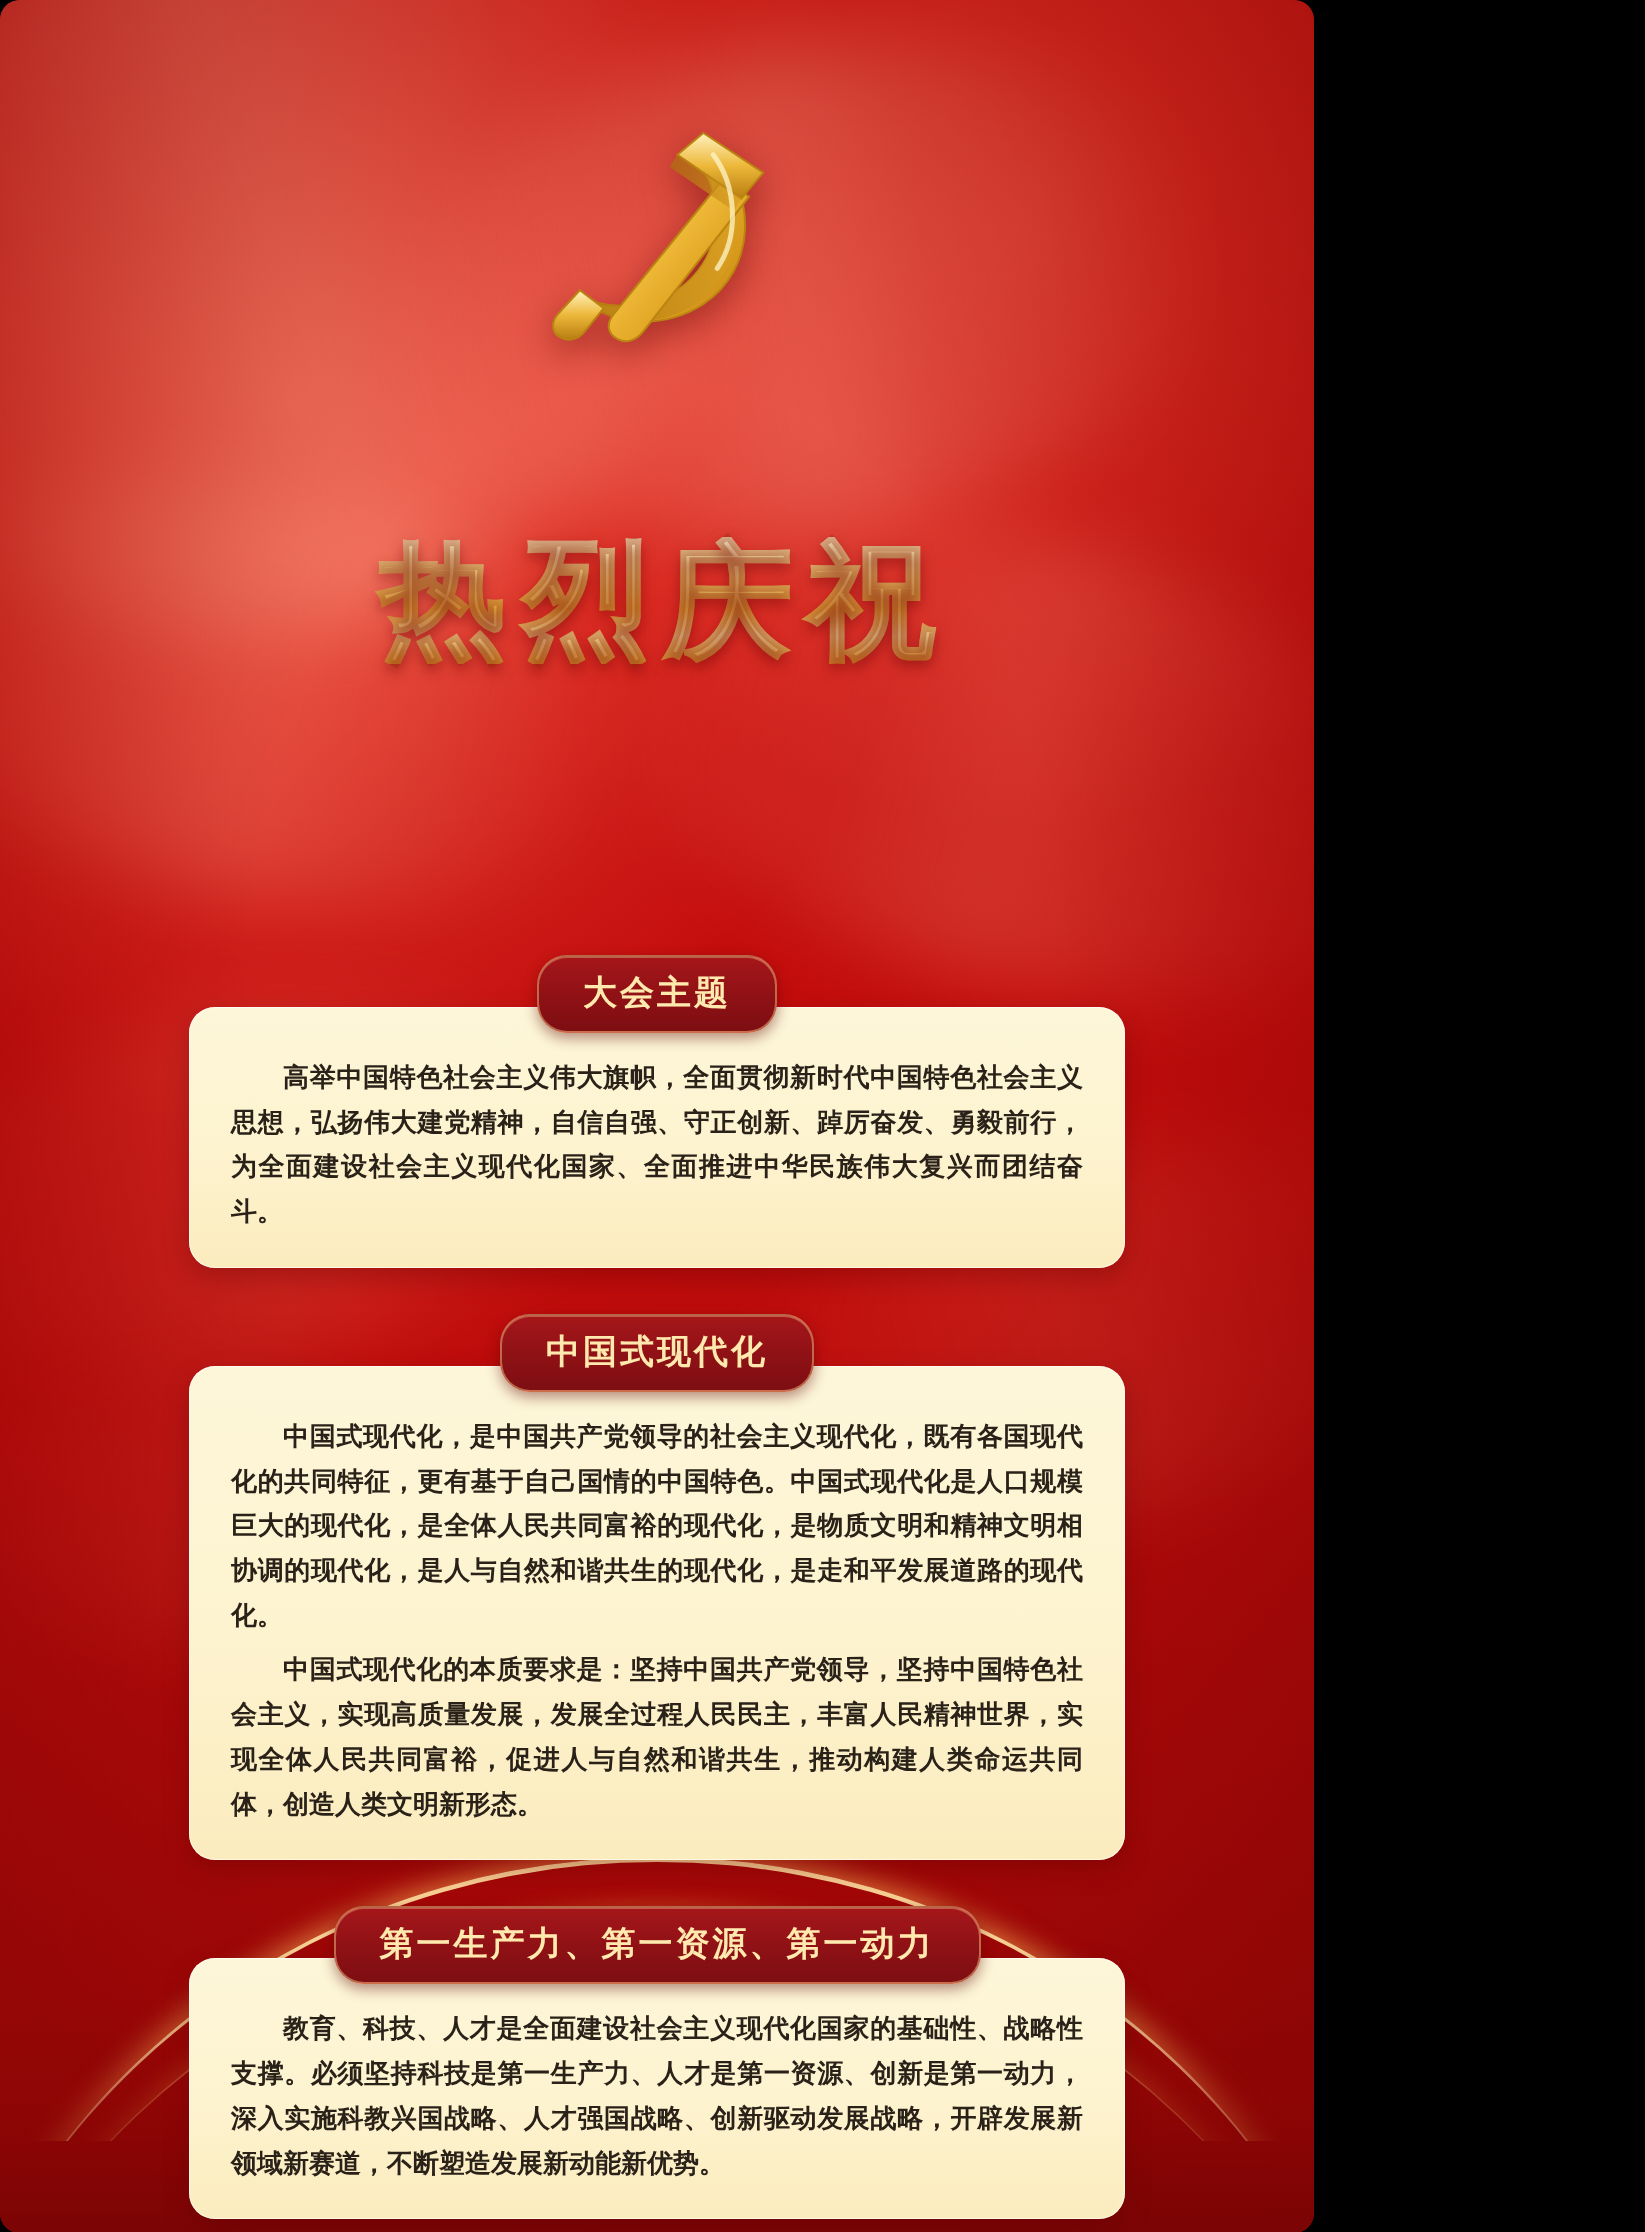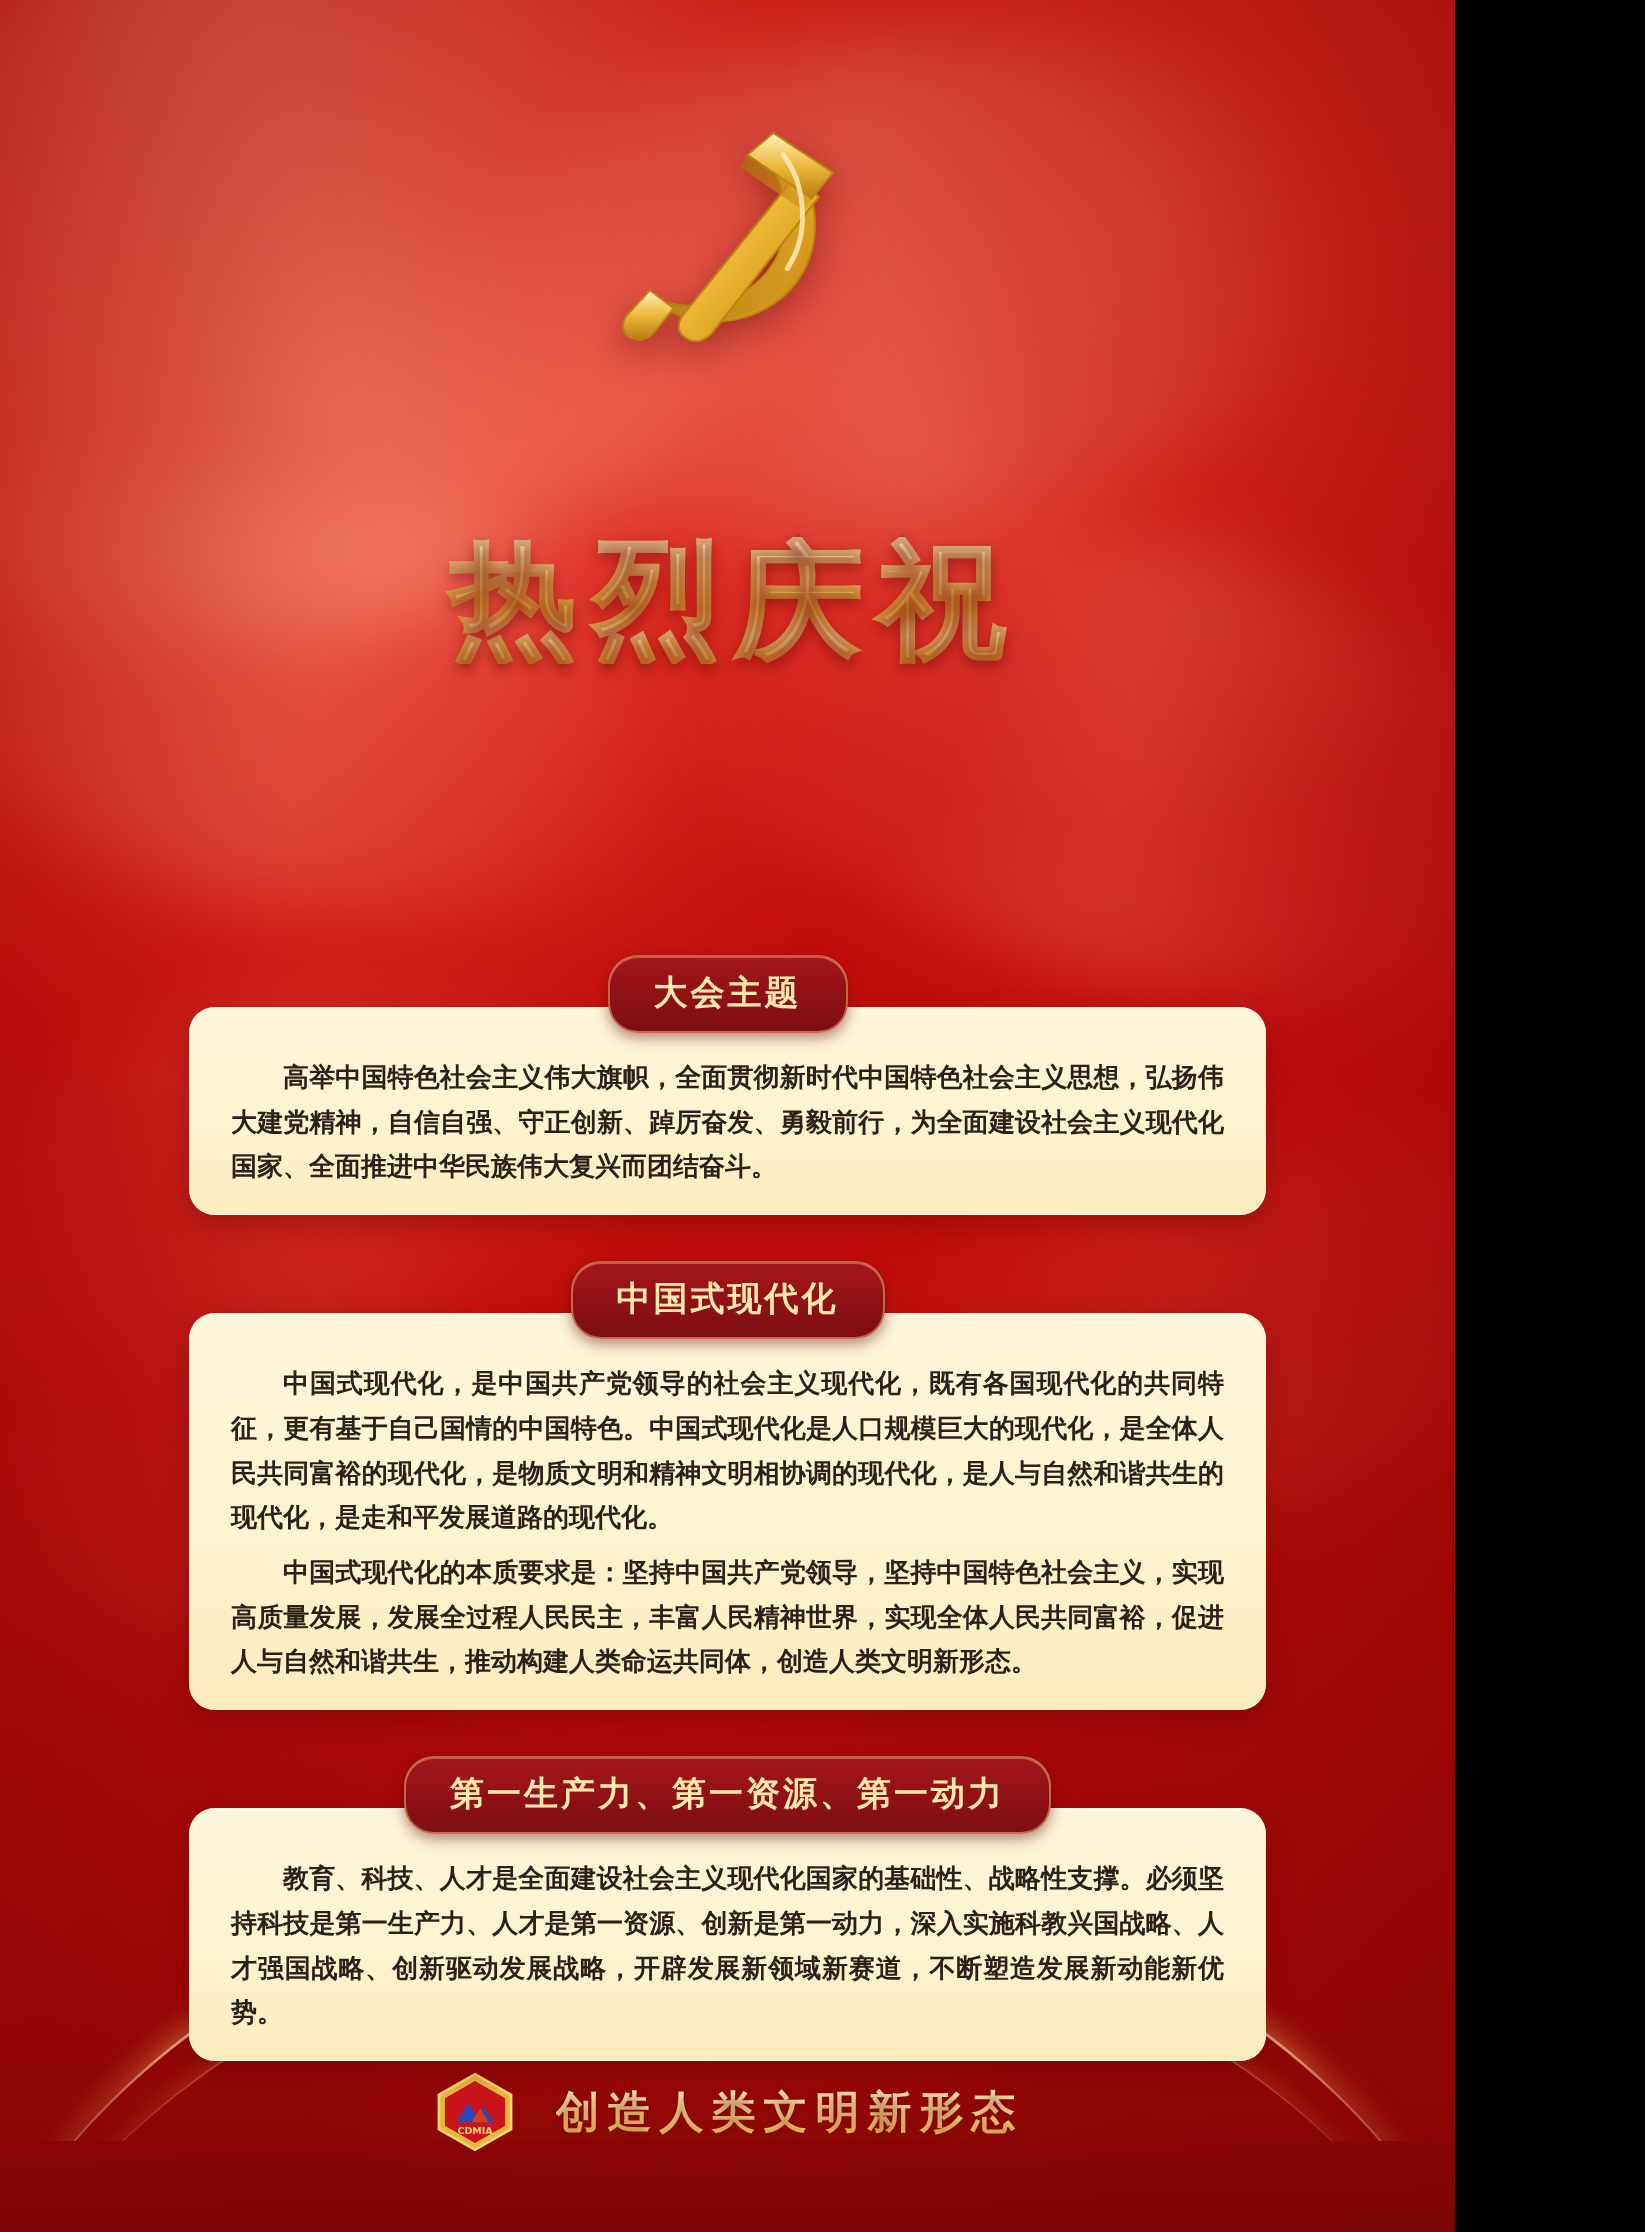--- a/index.html
+++ b/index.html
@@ -6,28 +6,29 @@
     margin: 0;
     padding: 0;
     background: #000;
   }
   body {
     font-family: "Liberation Sans", "DejaVu Sans", sans-serif;
   }
 
   .poster {
     position: relative;
-    width: 1455px;
+    width: 1314px;
     height: 2233px;
     overflow: hidden;
     background:
       radial-gradient(ellipse 90% 60% at 22% 18%, rgba(255,120,90,0.55) 0%, rgba(255,60,40,0.0) 55%),
       radial-gradient(ellipse 70% 45% at 78% 10%, rgba(255,110,80,0.40) 0%, rgba(220,20,20,0.0) 60%),
       radial-gradient(ellipse 120% 70% at 50% 95%, rgba(180,8,8,0.9) 0%, rgba(200,12,12,0.0) 60%),
       linear-gradient(160deg, #e01b16 0%, #d5120f 18%, #c60d0d 38%, #c00c0c 55%, #b50a0a 75%, #a30808 100%);
+    border-radius: 20px;
   }
 
   
   .silk {
     position: absolute;
     inset: 0;
     pointer-events: none;
   }
   .silk .band {
     position: absolute;
@@ -151,21 +152,21 @@
     font-weight: bold;
     font-size: 34px;
     letter-spacing: 3px;
     white-space: nowrap;
   }
 
   .card {
     position: relative;
     z-index: 1;
     border-radius: 26px;
-    padding: 48px 42px 26px 42px;
+    padding: 48px 42px 34px 42px;
     background: linear-gradient(180deg, #fdf6d9 0%, #fdf3cf 55%, #fbecbe 100%);
     box-shadow: 0 10px 26px rgba(90,0,0,0.32), inset 0 0 0 1px rgba(255,255,255,0.6);
   }
   .card p {
     margin: 0 0 10px 0;
     font-family: "DejaVu Sans", "Liberation Sans", sans-serif;
     font-weight: bold;
     font-size: 26px;
     line-height: 1.72;
     color: #2a2118;

